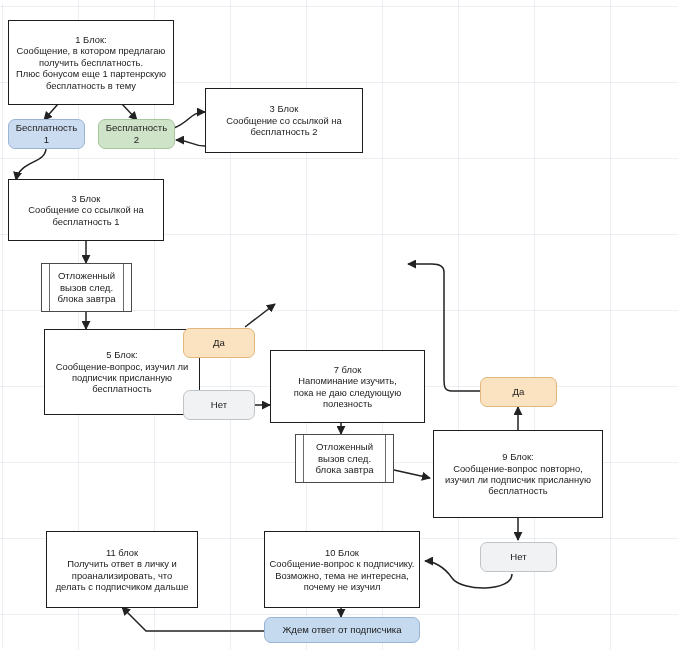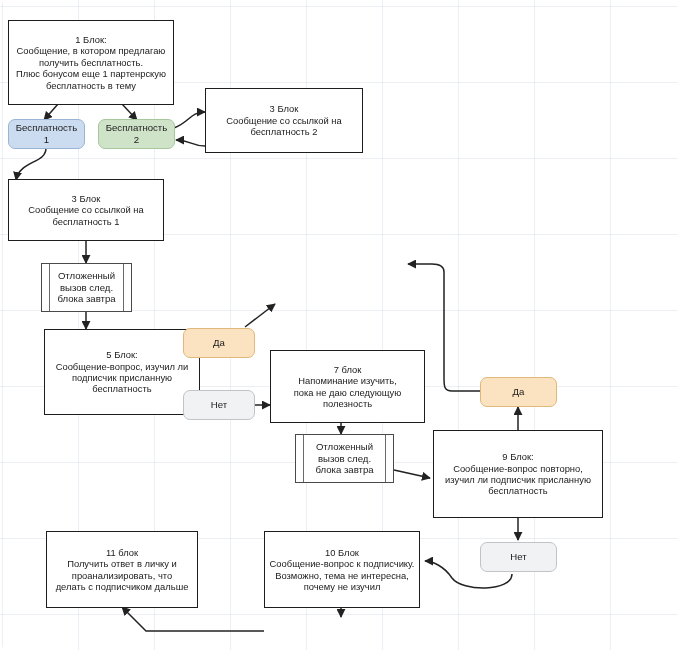--- a/index.html
+++ b/index.html
@@ -209,14 +209,15 @@
   <div class="node proc" style="left:264px; top:531px; width:156px; height:77px;">10 Блок
 Сообщение-вопрос к подписчику.
 Возможно, тема не интересна,
 почему не изучил</div>
 
   <div class="node proc" style="left:46px; top:531px; width:152px; height:77px;">11 блок
 Получить ответ в личку и
 проанализировать, что
 делать с подписчиком дальше</div>
 
+  <div class="node pill pill-wide-blue" style="left:264px; top:617px; width:156px; height:26px;">Ждем ответ от подписчика</div>
 
 </div>
 
 </body></html>

